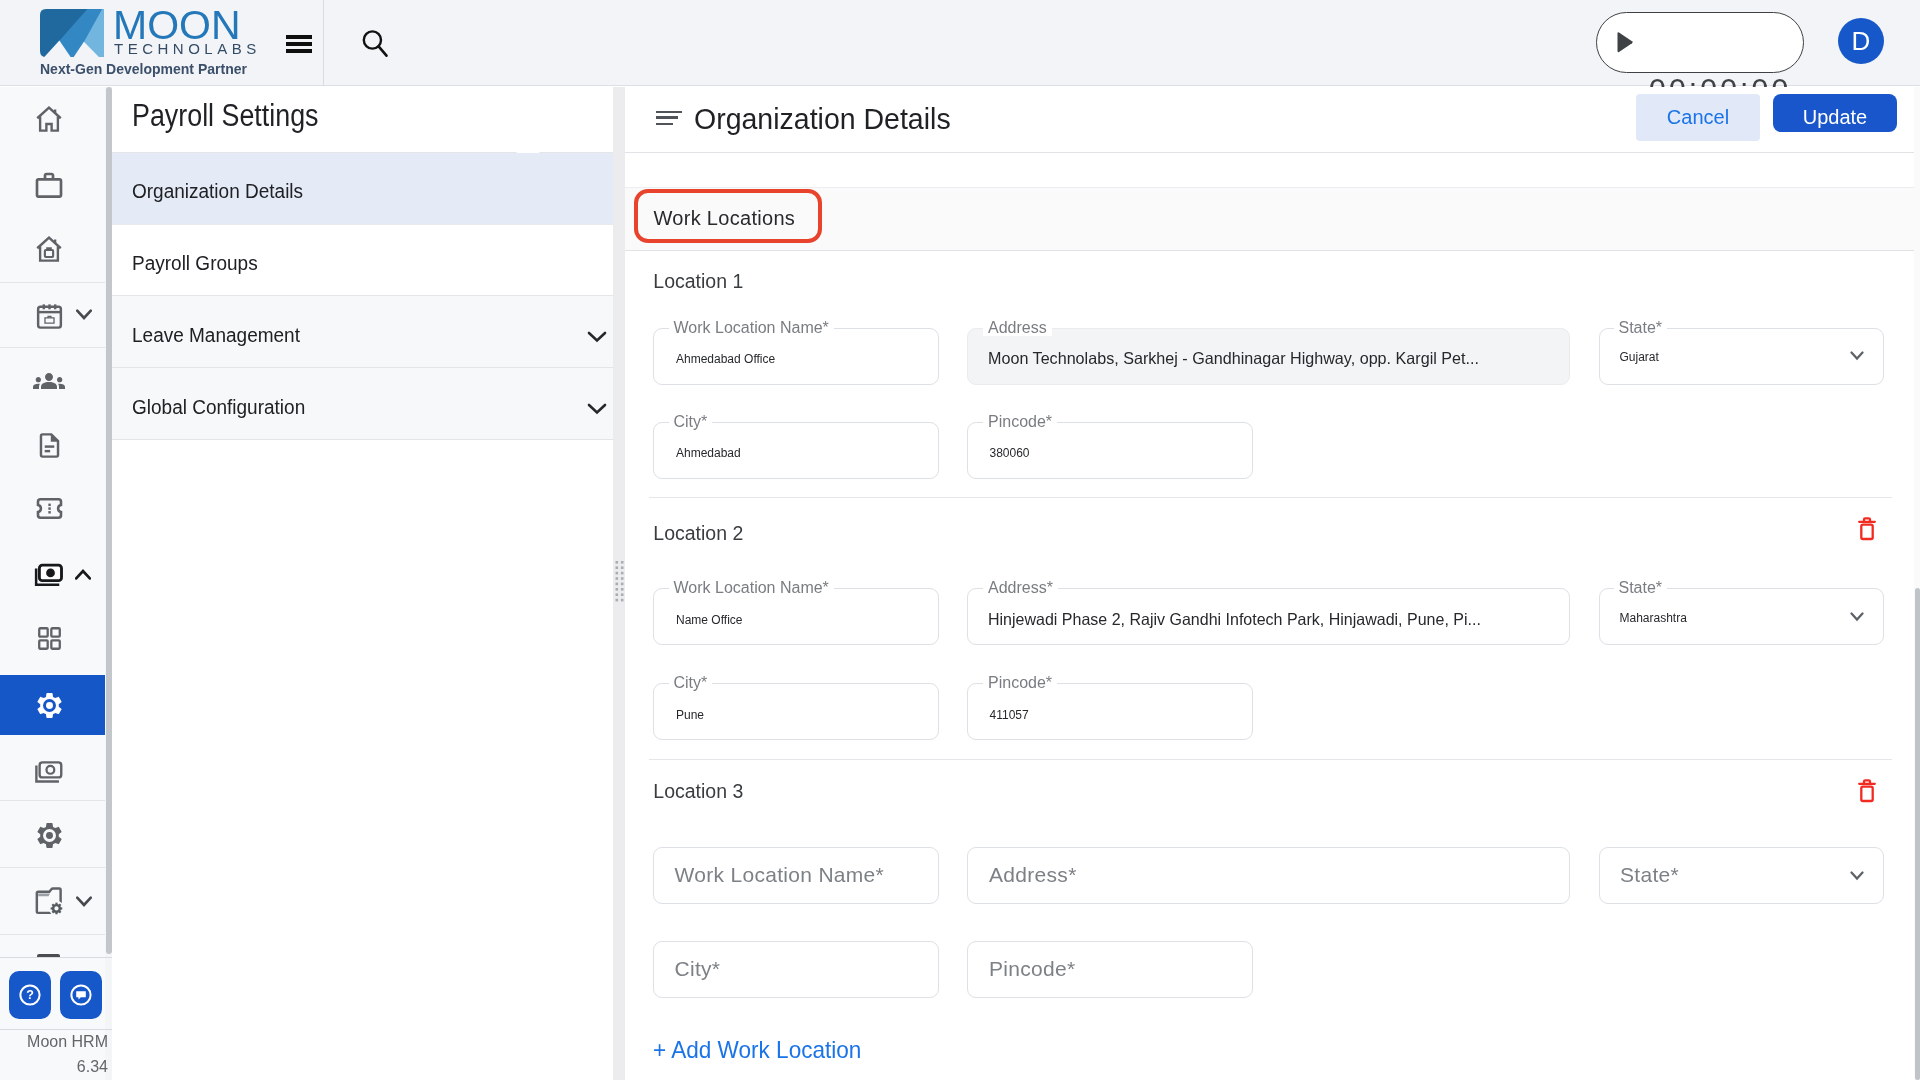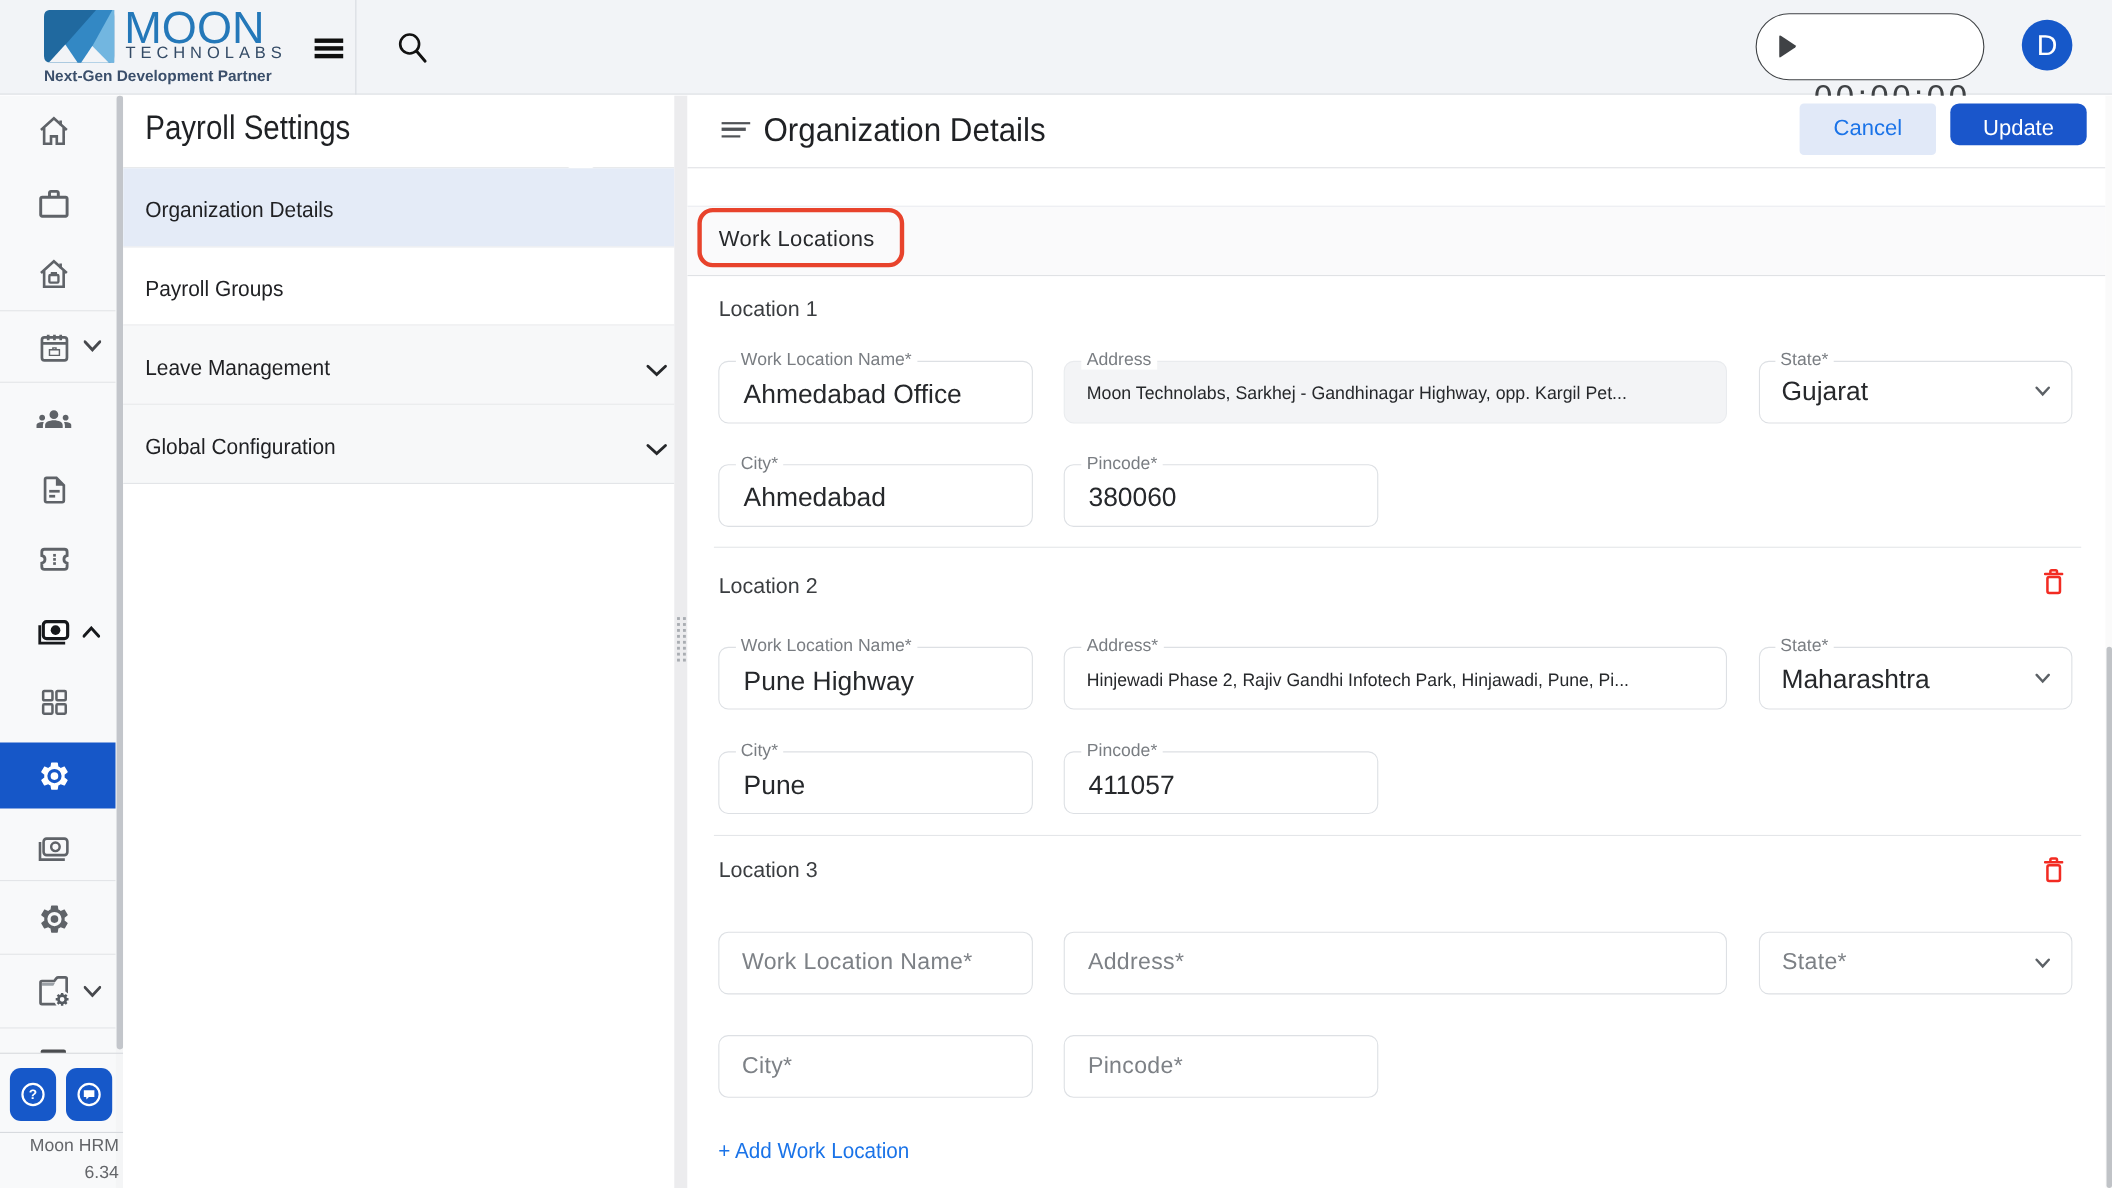--- a/index.html
+++ b/index.html
@@ -1,21 +1,21 @@
 <!DOCTYPE html>
 <html><head>
 <meta charset="utf-8">
 <style>
   * { margin:0; padding:0; box-sizing:border-box; }
   html,body { width:1920px; height:1080px; overflow:hidden; font-family:"Liberation Sans", sans-serif; background:#fff; }
   .abs { position:absolute; }
   .scx { display:inline-block; transform-origin:0 50%; white-space:nowrap; }
   .field { border:1px solid #dde0e4; border-radius:9px; background:#fff; }
   .flabel { font-size:16px; color:#797d82; background:#fff; padding:0 5px; line-height:16px; white-space:nowrap; }
-  .fval { font-size:24px; color:#26282b; line-height:22px; white-space:nowrap; }
+  .fval { font-size:12px; color:#26282b; line-height:22px; white-space:nowrap; }
   .fph { font-size:21px; color:#7d8186; line-height:22px; white-space:nowrap; letter-spacing:0.3px; }
   .faddr { font-size:16.5px; color:#26282b; line-height:16px; white-space:nowrap; }
 </style>
 </head>
 <body>
 <div class="abs" style="left:0;top:0;width:1920px;height:1080px;">
 
   <div class="abs" id="header" style="left:0;top:0;width:1920px;height:86px;background:#f2f4f7;border-bottom:1px solid #dcdfe3;">
 
     <svg class="abs" style="left:40px;top:9px;" width="64" height="48" viewBox="0 0 64 48">
@@ -279,21 +279,21 @@
     <div class="abs" style="left:648.5px;top:496.5px;width:1243px;height:1px;background:#e4e6e9;"></div>
 
     <div class="abs" style="left:653.3px;top:522px;font-size:19.5px;color:#3a3d40;">Location 2</div>
     <svg class="abs trash" style="left:1858px;top:517px;" width="18" height="24" viewBox="0 0 18 24">
       <path d="M1.2,4.8 H16.8 M6,4.4 V2.6 Q6,1.4 7.2,1.4 H10.8 Q12,1.4 12,2.6 V4.4" fill="none" stroke="#f22b22" stroke-width="2.3" stroke-linecap="round"></path>
       <rect x="3.3" y="7.6" width="11.4" height="14.4" rx="1.6" fill="none" stroke="#f22b22" stroke-width="2.3"></rect>
     </svg>
 
     <div class="abs field" style="left:652.5px;top:588px;width:286px;height:57px;"></div>
     <div class="abs flabel" style="left:668.5px;top:580px;">Work Location Name*</div>
-    <div class="abs fval" style="left:676px;top:608.5px;">Pune Highway</div>
+    <div class="abs fval" style="left:676px;top:608.5px;">Name Office</div>
     <div class="abs field" style="left:967px;top:588px;width:603px;height:57px;"></div>
     <div class="abs flabel" style="left:983px;top:580px;">Address*</div>
     <div class="abs faddr" style="left:988px;top:610.5px;"><span class="scx" style="transform:scaleX(0.97);">Hinjewadi Phase 2, Rajiv Gandhi Infotech Park, Hinjawadi, Pune, Pi...</span></div>
     <div class="abs field" style="left:1599px;top:588px;width:285px;height:57px;"></div>
     <div class="abs flabel" style="left:1613.5px;top:580px;">State*</div>
     <div class="abs fval" style="left:1619.5px;top:606.5px;">Maharashtra</div>
     <svg class="abs" style="left:1850px;top:611.5px;" width="14" height="10" viewBox="0 0 14 10">
         <path d="M1.5,1.5 L7,7.5 L12.5,1.5" fill="none" stroke="#5c6166" stroke-width="2.2" stroke-linecap="round"></path>
       </svg>
 
@@ -320,18 +320,18 @@
     <div class="abs fph" style="left:1620px;top:864px;">State*</div>
     <svg class="abs" style="left:1850px;top:870.5px;" width="14" height="10" viewBox="0 0 14 10">
         <path d="M1.5,1.5 L7,7.5 L12.5,1.5" fill="none" stroke="#5c6166" stroke-width="2.2" stroke-linecap="round"></path>
       </svg>
 
     <div class="abs field" style="left:652.5px;top:941px;width:286px;height:57px;"></div>
     <div class="abs fph" style="left:674.5px;top:958px;">City*</div>
     <div class="abs field" style="left:967px;top:941px;width:286px;height:57px;"></div>
     <div class="abs fph" style="left:989px;top:958px;">Pincode*</div>
 
-    <div class="abs" style="left:653px;top:1036px;font-size:20px;color:#1a73e8;"><span class="scx" style="transform:scaleX(0.94);">+ Add Work Location</span></div>
+    <div class="abs" style="left:653px;top:1036px;font-size:24px;color:#1a73e8;"><span class="scx" style="transform:scaleX(0.94);">+ Add Work Location</span></div>
   </div>
 
   <div class="abs" style="left:1914px;top:87px;width:6px;height:993px;background:#fafafa;"></div>
   <div class="abs" style="left:1914.5px;top:588px;width:5px;height:492px;background:#c0c3c7;border-radius:3px;"></div>
 </div>
 
 </body></html>

